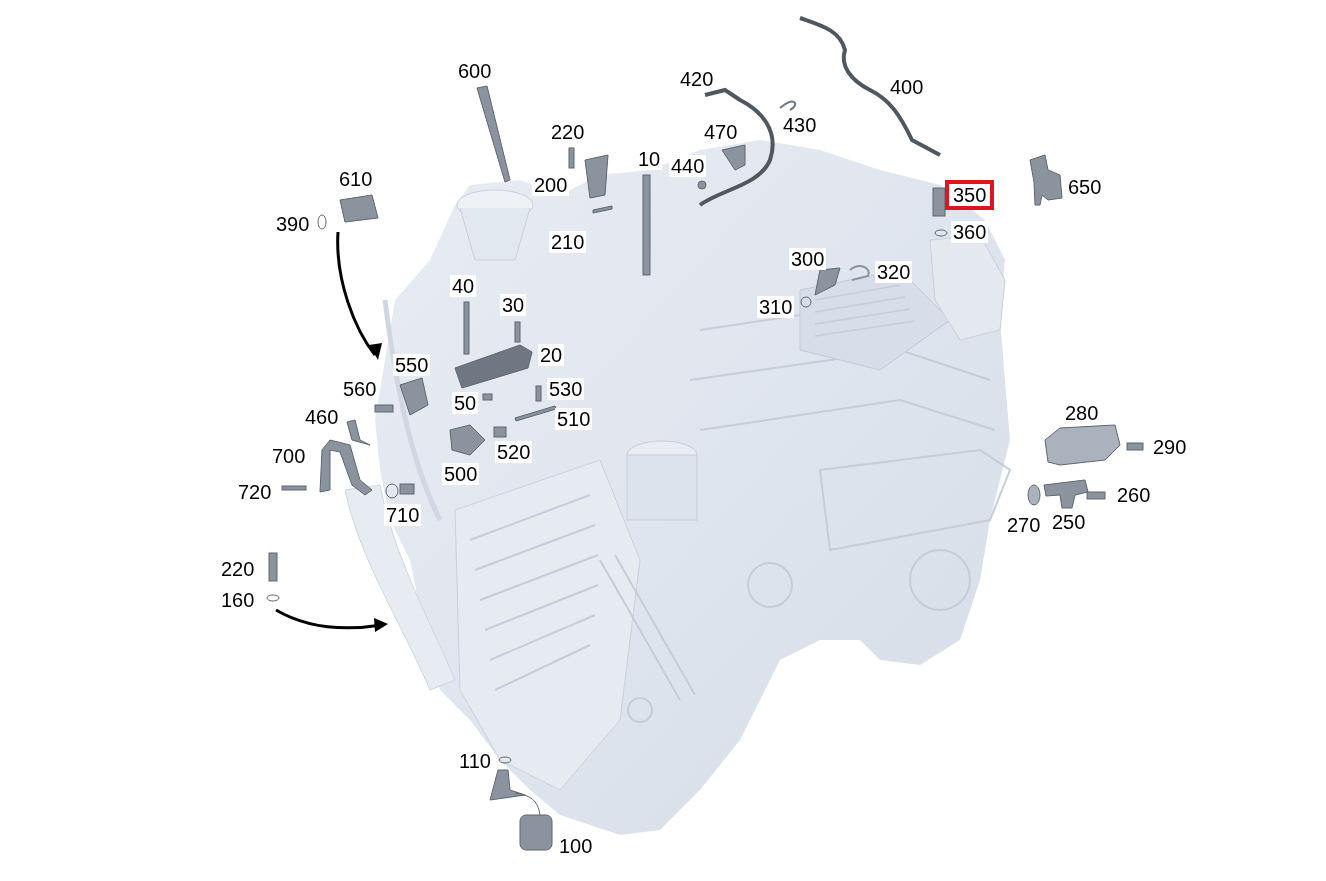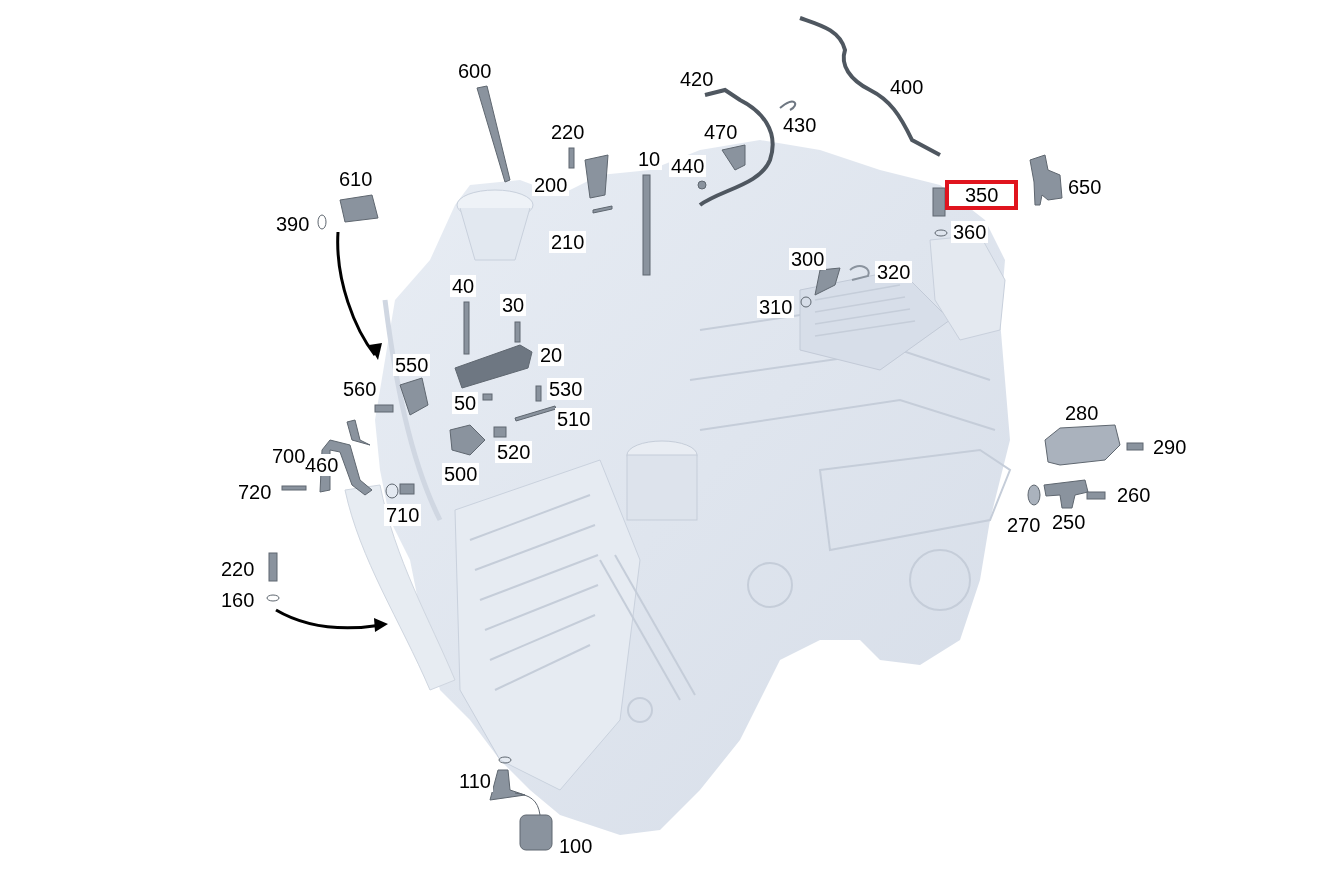--- a/index.html
+++ b/index.html
@@ -1,19 +1,19 @@
 <!DOCTYPE html>
 <html><head>
 <meta charset="utf-8">
 <style>
   html,body{margin:0;padding:0;background:#ffffff;}
   body{width:1326px;height:881px;position:relative;overflow:hidden;font-family:"Liberation Sans",sans-serif;}
   #stage{position:absolute;left:0;top:0;width:1326px;height:881px;}
   .lbl{position:absolute;font-size:20px;line-height:22px;color:#000;background:#fff;padding:0 2px;white-space:nowrap;cursor:pointer;}
-  .lbl.hl{outline:4px solid #e0141e;outline-offset:0px;padding:0 16px;}
+  .lbl.hl{outline:4px solid #e0141e;outline-offset:0px;padding:0 4px;}
   svg{position:absolute;left:0;top:0;}
   .part{cursor:pointer;}
 </style>
 </head>
 <body>
 
 <div id="stage">
 
 <svg width="1326" height="881" viewBox="0 0 1326 881">
   <defs>
@@ -146,21 +146,21 @@
   </g>
 </svg>
 
 <div id="labels">
       <div class="lbl" style="left: 636px; top: 148px;">10</div>
       <div class="lbl" style="left: 538px; top: 344px;">20</div>
       <div class="lbl" style="left: 500px; top: 294px;">30</div>
       <div class="lbl" style="left: 450px; top: 275px;">40</div>
       <div class="lbl" style="left: 452px; top: 392px;">50</div>
       <div class="lbl" style="left: 557px; top: 835px;">100</div>
-      <div class="lbl" style="left: 457px; top: 750px; margin-top: 20px;">110</div>
+      <div class="lbl" style="left: 457px; top: 750px;">110</div>
       <div class="lbl" style="left: 219px; top: 558px;">220</div>
       <div class="lbl" style="left: 219px; top: 589px;">160</div>
       <div class="lbl" style="left: 532px; top: 174px;">200</div>
       <div class="lbl" style="left: 549px; top: 203px; margin-top: 28px;">210</div>
       <div class="lbl" style="left: 549px; top: 121px;">220</div>
       <div class="lbl" style="left: 1050px; top: 511px;">250</div>
       <div class="lbl" style="left: 1115px; top: 484px;">260</div>
       <div class="lbl" style="left: 1005px; top: 514px;">270</div>
       <div class="lbl" style="left: 1063px; top: 402px;">280</div>
       <div class="lbl" style="left: 1151px; top: 436px;">290</div>
@@ -168,21 +168,21 @@
       <div class="lbl" style="left: 757px; top: 296px;">310</div>
       <div class="lbl" style="left: 875px; top: 261px;">320</div>
       <div class="lbl hl" style="left: 949px; top: 184px;">350</div>
       <div class="lbl" style="left: 951px; top: 221px;">360</div>
       <div class="lbl" style="left: 337px; top: 168px;">610</div>
       <div class="lbl" style="left: 274px; top: 213px;">390</div>
       <div class="lbl" style="left: 888px; top: 76px;">400</div>
       <div class="lbl" style="left: 678px; top: 68px;">420</div>
       <div class="lbl" style="left: 781px; top: 114px;">430</div>
       <div class="lbl" style="left: 669px; top: 155px;">440</div>
-      <div class="lbl" style="left: 303px; top: 406px; margin-top: 48px;">460</div>
+      <div class="lbl" style="left: 303px; top: 406px;">460</div>
       <div class="lbl" style="left: 702px; top: 121px;">470</div>
       <div class="lbl" style="left: 442px; top: 463px;">500</div>
       <div class="lbl" style="left: 555px; top: 408px;">510</div>
       <div class="lbl" style="left: 495px; top: 441px;">520</div>
       <div class="lbl" style="left: 547px; top: 378px;">530</div>
       <div class="lbl" style="left: 393px; top: 354px;">550</div>
       <div class="lbl" style="left: 341px; top: 378px;">560</div>
       <div class="lbl" style="left: 456px; top: 60px;">600</div>
       <div class="lbl" style="left: 1066px; top: 176px;">650</div>
       <div class="lbl" style="left: 270px; top: 445px;">700</div>

